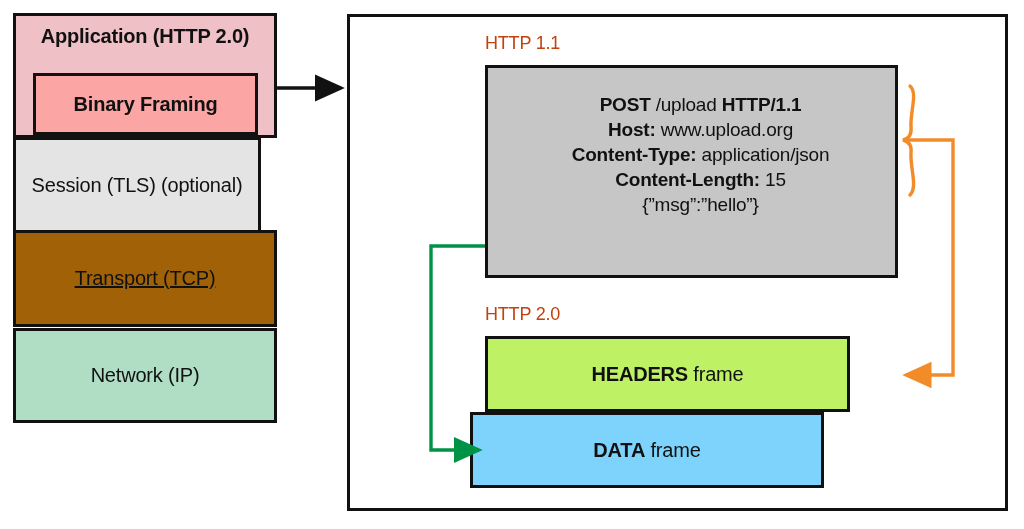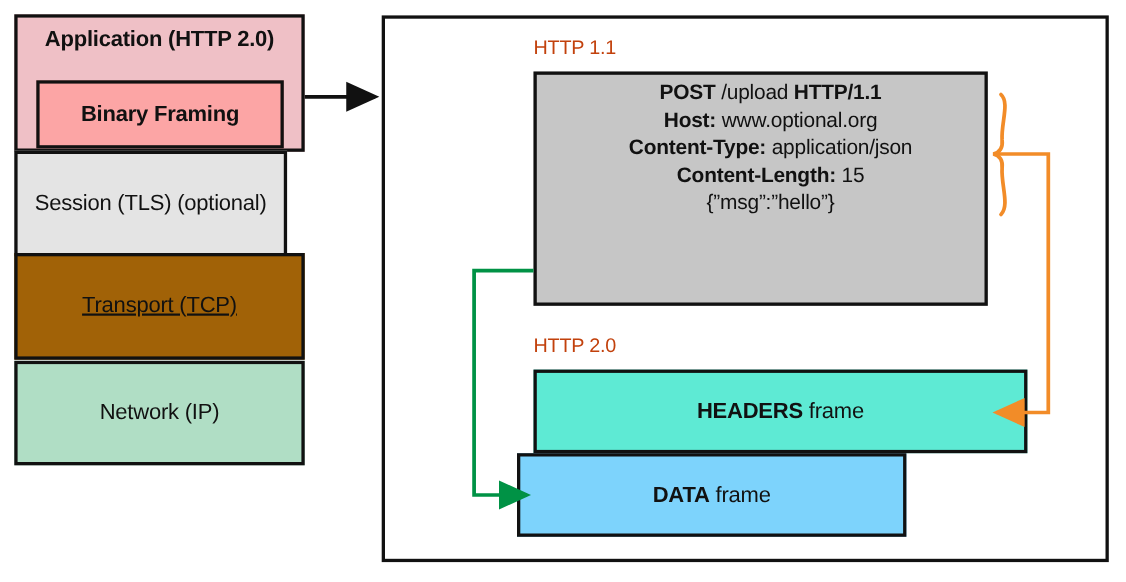--- a/index.html
+++ b/index.html
@@ -90,42 +90,42 @@
     white-space: nowrap;
   }
   #caption-http11 { left: 485px; top: 33px; }
   #caption-http20 { left: 485px; top: 304px; }
 
   
   #http11-message {
     left: 485px; top: 65px; width: 413px; height: 213px;
     background: #c6c6c6;
     display: block;
-    padding: 4px 0 0 18px;
+    padding: 24px 0 0 18px;
   }
   #http11-message .msg-line {
     font-size: 19px;
     line-height: 25px;
     color: #111111;
     letter-spacing: -0.2px;
     white-space: nowrap;
   }
   #http11-message .msg-line b { font-weight: bold; }
   #http11-message .msg-body {
     font-size: 19px;
     line-height: 25px;
     color: #111111;
     letter-spacing: -0.2px;
     white-space: nowrap;
   }
 
   
   #headers-frame {
-    left: 485px; top: 336px; width: 449px; height: 76px;
-    background: #5eead4;
+    left: 485px; top: 336px; width: 365px; height: 76px;
+    background: #bef264;
   }
   #data-frame {
     left: 470px; top: 412px; width: 354px; height: 76px;
     background: #7dd3fc;
   }
   .frame-label {
     font-size: 20px;
     letter-spacing: -0.2px;
   }
   .frame-label b { font-weight: bold; }
@@ -165,21 +165,21 @@
 
   <div id="right-panel"></div>
 
   <div class="caption" id="caption-http11">HTTP 1.1</div>
 
   <div class="box" id="http11-message">
     <div class="msg-line">
       <b>POST</b><span> /upload </span><b>HTTP/1.1</b>
     </div>
     <div class="msg-line">
-      <b>Host:</b><span> www.optional.org</span>
+      <b>Host:</b><span> www.upload.org</span>
     </div>
     <div class="msg-line">
       <b>Content-Type:</b><span> application/json</span>
     </div>
     <div class="msg-line">
       <b>Content-Length:</b><span> 15</span>
     </div>
     <div class="msg-body">{”msg”:”hello”}</div>
   </div>
 

